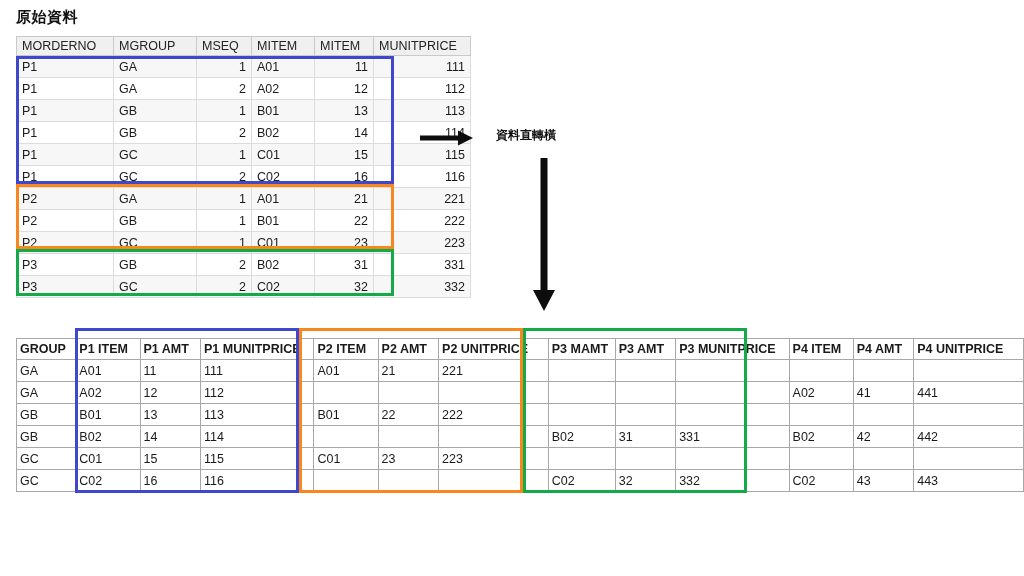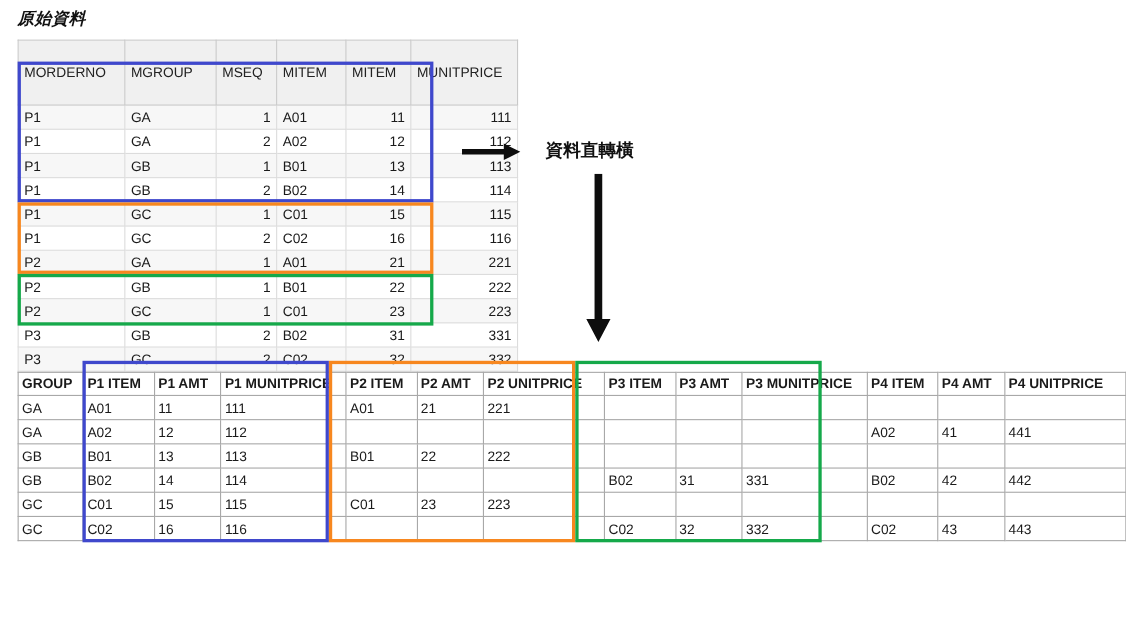--- a/index.html
+++ b/index.html
@@ -19,41 +19,40 @@
   
   #source-title {
     position: absolute;
     left: 16px;
     top: 8px;
     font-size: 15px;
     font-weight: bold;
     letter-spacing: 0.5px;
     color: #111111;
     white-space: nowrap;
-    font-style: italic;
   }
 
   
   #source-table-wrap {
     position: absolute;
     left: 16px;
     top: 36px;
   }
   table.grid {
     border-collapse: collapse;
     table-layout: fixed;
     font-size: 12.5px;
   }
   table.src th {
     background: #f0f0f0;
     border: 1px solid #c9c9c9;
     border-top: 1px solid #c9c9c9;
     font-weight: normal;
     color: #222;
-    padding: 20px 5px;
+    padding: 0 5px;
     height: 18px;
     text-align: left;
     white-space: nowrap;
     font-size: 12.5px;
   }
   table.src td {
     border-left: 1px solid #dcdcdc;
     border-right: 1px solid #dcdcdc;
     border-bottom: 1px solid #dcdcdc;
     padding: 1px 5px;
@@ -82,21 +81,21 @@
     position: absolute;
     left: 420px;
     top: 130px;
     width: 54px;
     height: 16px;
   }
   #transform-caption {
     position: absolute;
     left: 496px;
     top: 127px;
-    font-size: 16px;
+    font-size: 12px;
     font-weight: bold;
     color: #111111;
     white-space: nowrap;
   }
   #down-arrow {
     position: absolute;
     left: 524px;
     top: 158px;
     width: 40px;
     height: 155px;
@@ -261,21 +260,21 @@
   <table class="grid piv">
     <thead>
       <tr>
         <th class="c-group">GROUP</th>
         <th class="c-item">P1 ITEM</th>
         <th class="c-amt">P1 AMT</th>
         <th class="c-price">P1 MUNITPRICE</th>
         <th class="c-item">P2 ITEM</th>
         <th class="c-amt">P2 AMT</th>
         <th class="c-price">P2 UNITPRICE</th>
-        <th class="c-item">P3 ITEM</th>
+        <th class="c-item">P3 MAMT</th>
         <th class="c-amt">P3 AMT</th>
         <th class="c-price">P3 MUNITPRICE</th>
         <th class="c-item">P4 ITEM</th>
         <th class="c-amt">P4 AMT</th>
         <th class="c-price">P4 UNITPRICE</th>
       </tr>
     </thead>
     <tbody id="pivot-body">
         <tr>
           <td class="c-group">GA</td>

